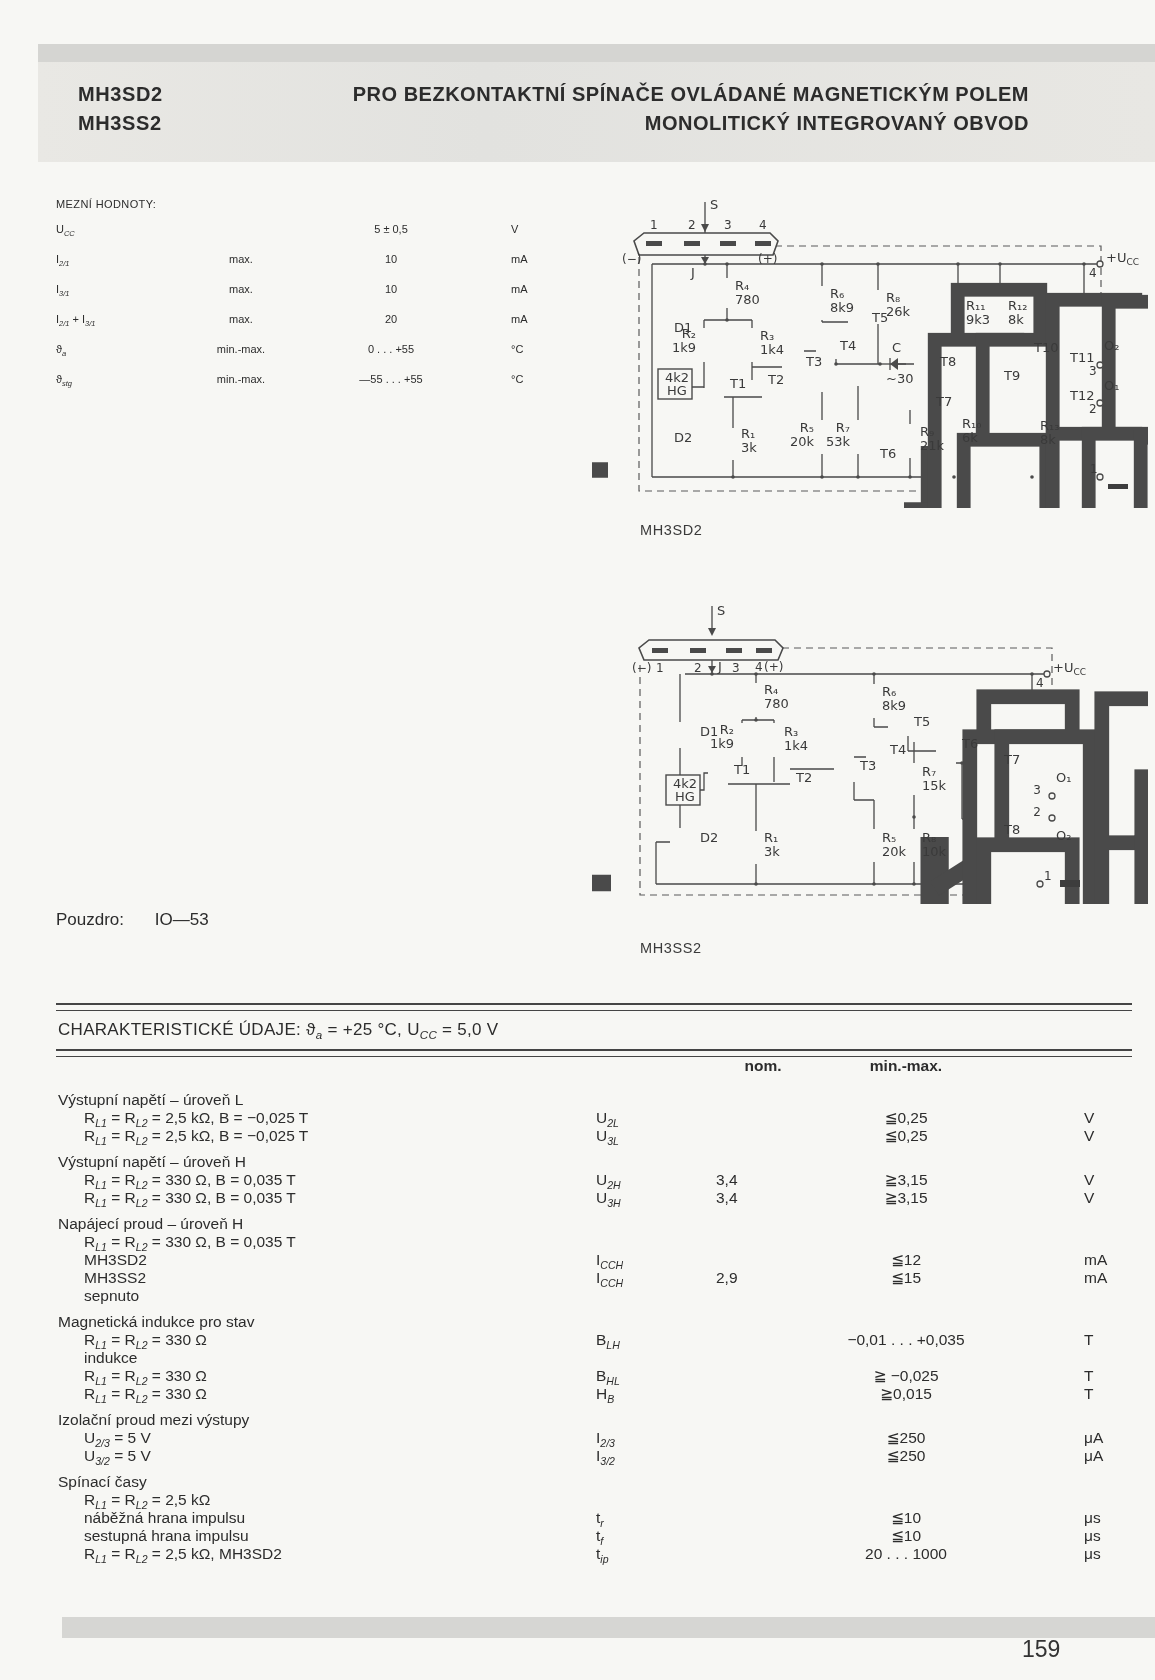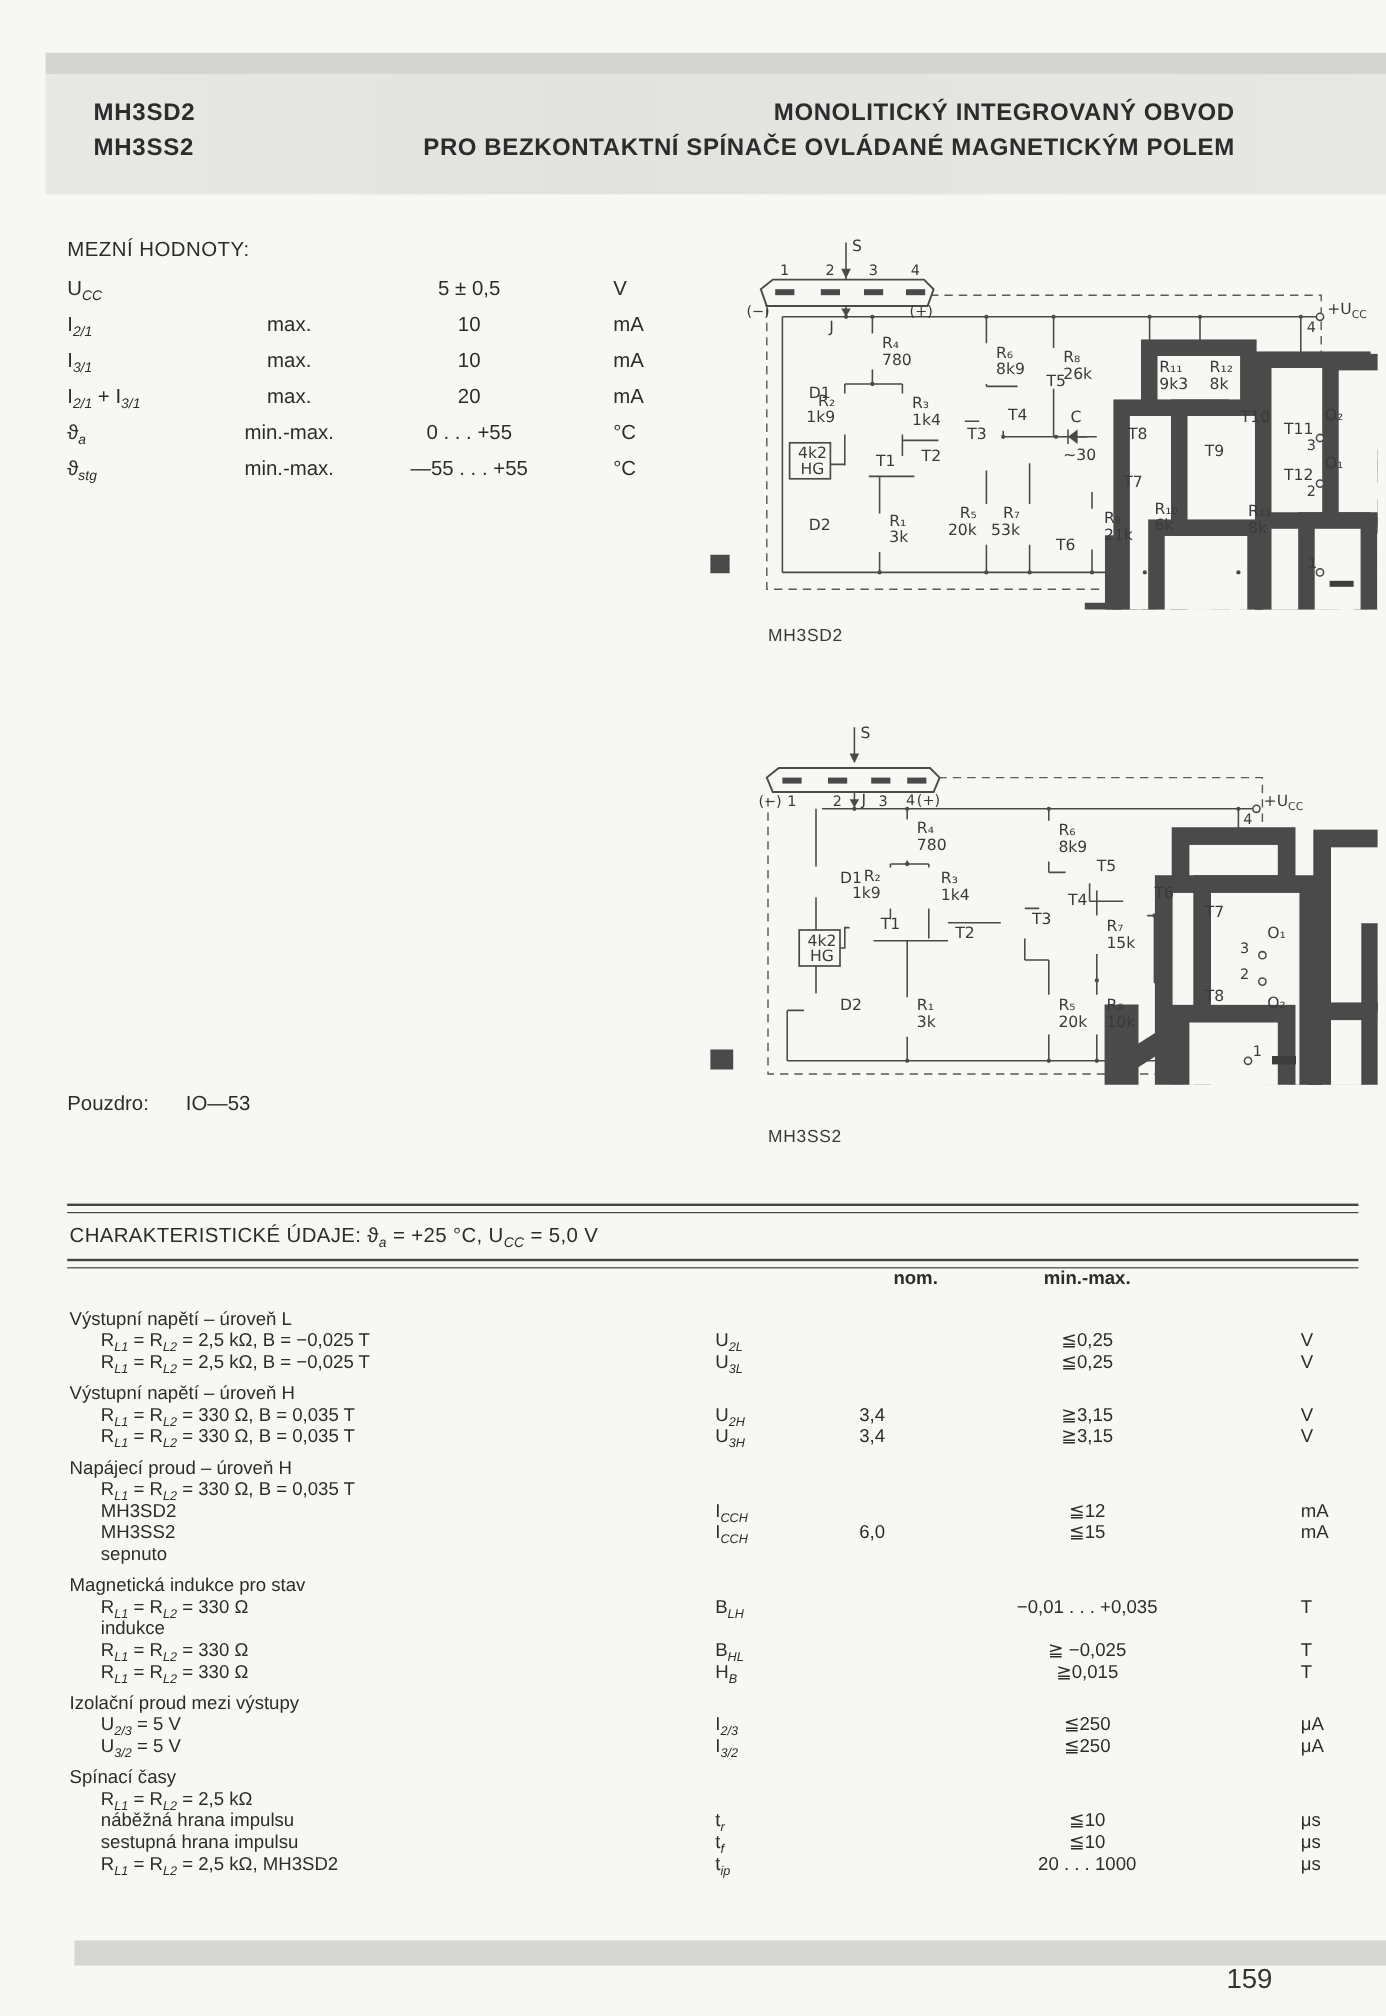--- a/index.html
+++ b/index.html
@@ -7,21 +7,21 @@
         font-family:"Liberation Sans","DejaVu Sans",sans-serif;color:#2c2c2c;}
   .band{position:absolute;}
   .band-top{left:38px;top:44px;width:1117px;height:18px;background:#d5d5d2;}
   .band-hdr{left:38px;top:62px;width:1117px;height:100px;
             background:linear-gradient(90deg,#e9e8e4,#e2e2df 40%,#e8e7e3);}
   .band-bot{left:62px;top:1617px;width:1093px;height:21px;background:#d6d6d3;}
   .part-nos{position:absolute;left:78px;top:80px;font-weight:bold;font-size:20px;line-height:29px;letter-spacing:.6px;}
   .hdr-title{position:absolute;right:126px;top:80px;text-align:right;font-weight:bold;font-size:20px;line-height:29px;letter-spacing:.5px;white-space:nowrap;}
   sub{font-size:68%;font-style:italic;line-height:0;}
   
-  .limits{position:absolute;left:56px;top:198px;width:540px;font-size:17px;}
+  .limits{position:absolute;left:56px;top:198px;width:540px;font-size:11px;}
   .limits .ltitle{margin-bottom:13px;letter-spacing:.4px;}
   .lrow{position:relative;height:30px;}
   .lsym{position:absolute;left:0;}
   .lcond{position:absolute;left:130px;width:110px;text-align:center;}
   .lval{position:absolute;left:250px;width:170px;text-align:center;}
   .lunit{position:absolute;left:455px;}
   .pouzdro{position:absolute;left:56px;top:910px;font-size:17px;}
   .pouzdro .pv{margin-left:26px;}
   .cap{position:absolute;font-size:14.5px;letter-spacing:.6px;color:#3a3a3a;}
   .cap1{left:640px;top:522px;}
@@ -64,22 +64,22 @@
 
   <div class="band band-top"></div>
   <div class="band band-hdr"></div>
   <div class="band band-bot"></div>
 
   <div class="part-nos">
     <div>MH3SD2</div>
     <div>MH3SS2</div>
   </div>
   <div class="hdr-title">
+    <div>PRO BEZKONTAKTNÍ SPÍNAČE OVLÁDANÉ MAGNETICKÝM POLEM</div>
     <div>MONOLITICKÝ INTEGROVANÝ OBVOD</div>
-    <div>PRO BEZKONTAKTNÍ SPÍNAČE OVLÁDANÉ MAGNETICKÝM POLEM</div>
   </div>
 
   <div class="limits">
     <div class="ltitle">MEZNÍ HODNOTY:</div>
     <div>
 
     <div class="lrow c">
           <span class="lsym">U<sub>CC</sub></span>
           <span class="lcond"></span>
           <span class="lval">5 ± 0,5</span>
@@ -473,21 +473,21 @@
         <div class="crow c">
           <span class="desc">MH3SD2</span>
           <span class="sym">I<sub>CCH</sub></span>
           <span class="nomv"></span>
           <span class="mmv">≦12</span>
           <span class="unitv">mA</span>
         </div>
         <div class="crow c">
           <span class="desc">MH3SS2</span>
           <span class="sym">I<sub>CCH</sub></span>
-          <span class="nomv">6,0</span>
+          <span class="nomv">2,9</span>
           <span class="mmv">≦15</span>
           <span class="unitv">mA</span>
         </div>
         <div class="crow c">
           <span class="desc">sepnuto</span>
           <span class="sym"></span>
           <span class="nomv"></span>
           <span class="mmv"></span>
           <span class="unitv"></span>
         </div>

